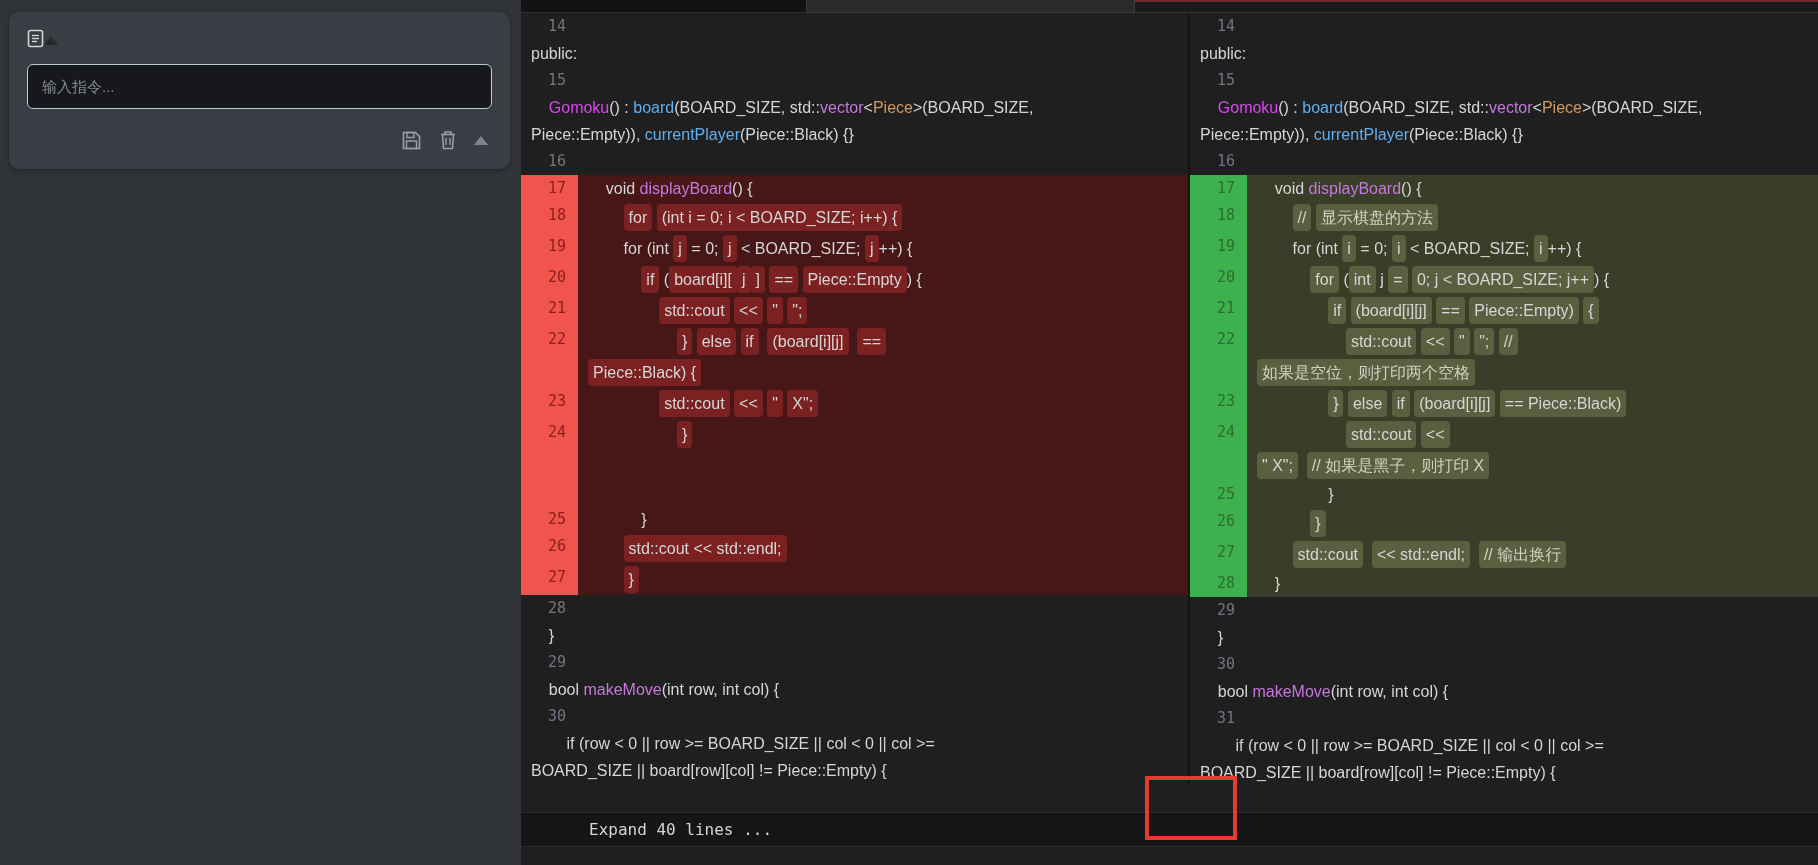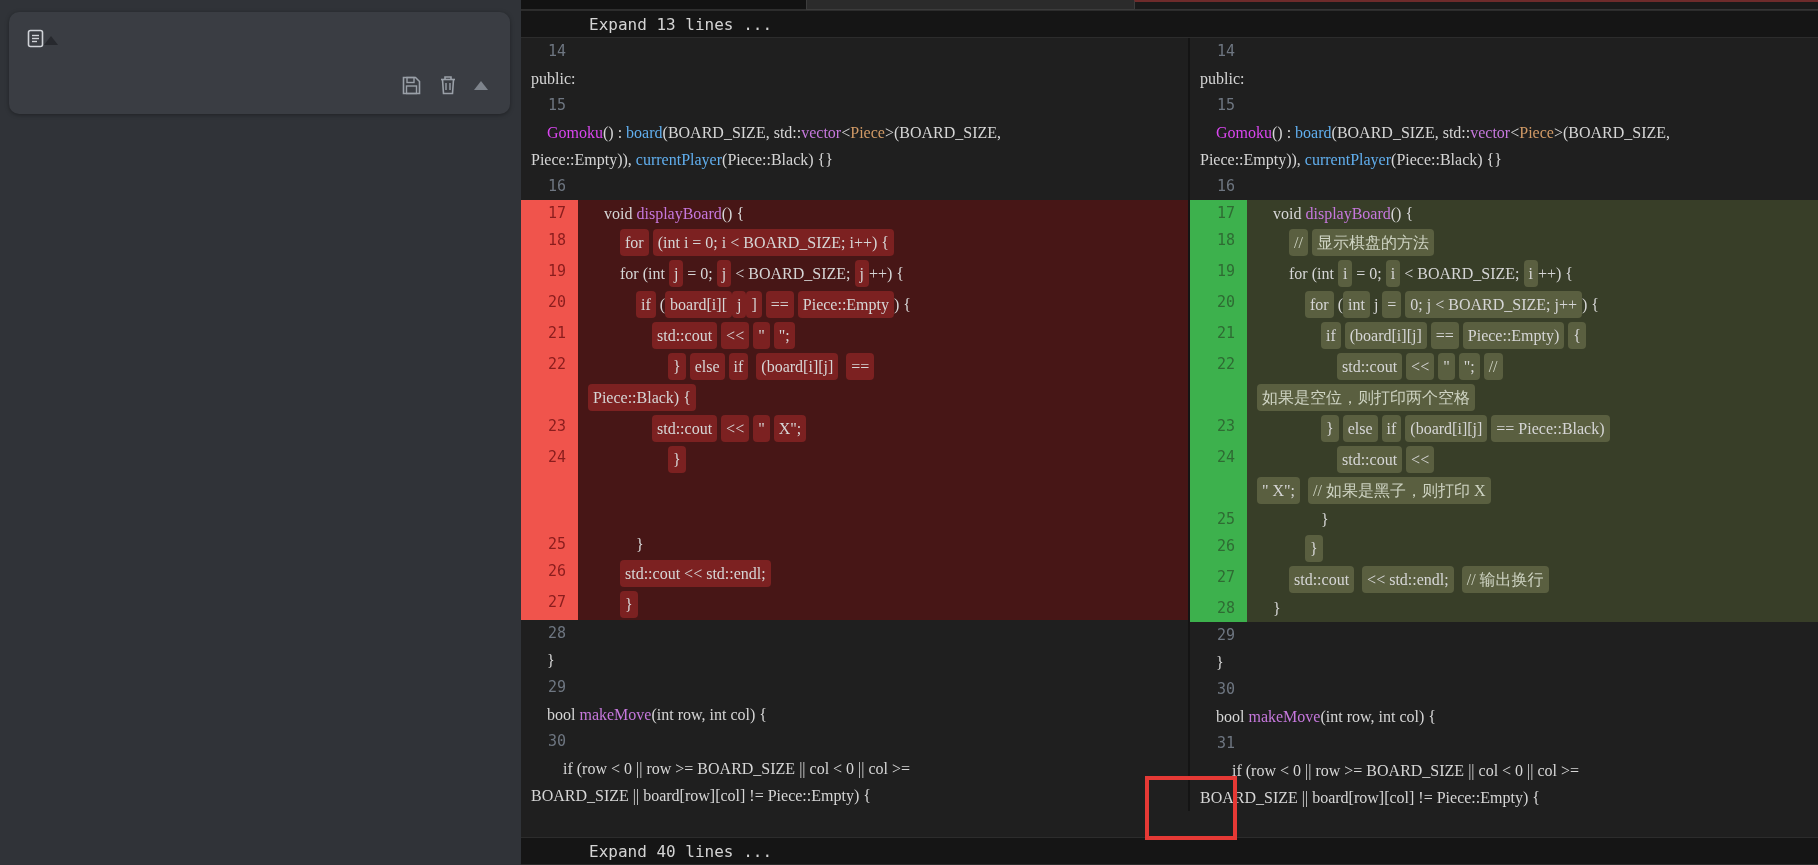--- a/index.html
+++ b/index.html
@@ -52,21 +52,21 @@
   .pane-left{width:667px;border-right:2px solid #141414;flex:none;}
   .pane-right{width:628px;flex:none;}
 
   .row{display:flex;min-height:27px;}
   .gut{
     width:45px;flex:none;padding-right:12px;text-align:right;
     font-family:"DejaVu Sans Mono", monospace;font-size:15px;line-height:27px;color:#6e7681;
   }
   .code{
     flex:1;padding-left:10px;white-space:pre;overflow:hidden;
-    font-family:Liberation Serif, serif;font-size:16px;line-height:27px;color:#d6d6d6;
+    font-family:Liberation Sans, sans-serif;font-size:16px;line-height:27px;color:#d6d6d6;
   }
   .row.ctx{background:#1f1f1f;flex-direction:column;}
   .row.rem{background:#471616;}
   .row.rem .gut{background:#f0544c;color:#8a1d1d;}
   .row.add{background:#383e28;}
   .row.add .gut{background:#3db14d;color:#2f6b33;}
   .row.fill{height:56px;}
   .hl{display:inline-block;border-radius:4px;padding:1px 5px;margin:2px 0;line-height:25px;}
   .row.rem .hl{background:#7c2121;}
   .row.add .hl{background:#5a5f40;}
@@ -98,20 +98,21 @@
         <span>
           <svg width="17" height="19" viewBox="0 0 17 19" fill="none">
             <rect x="1.5" y="1.5" width="14" height="16" rx="2" stroke="#d0d3d8" stroke-width="1.6"></rect>
             <line x1="5" y1="6.5" x2="12" y2="6.5" stroke="#d0d3d8" stroke-width="1.4"></line>
             <line x1="5" y1="9.5" x2="12" y2="9.5" stroke="#d0d3d8" stroke-width="1.4"></line>
             <line x1="5" y1="12.5" x2="10" y2="12.5" stroke="#d0d3d8" stroke-width="1.4"></line>
           </svg>
         </span>
         <span class="panel-collapse"></span>
       </div>
+      <input class="panel-input" type="text" placeholder="输入指令..." style="">
       <div class="panel-actions">
         <span>
           <svg width="21" height="21" viewBox="0 0 21 21" fill="none">
             <path d="M2.5 2.5 H14.5 L18.5 6.5 V18.5 H2.5 Z" stroke="#9aa0a8" stroke-width="1.6"></path>
             <rect x="6" y="2.5" width="7" height="5" stroke="#9aa0a8" stroke-width="1.4"></rect>
             <rect x="5.5" y="11" width="10" height="7.5" stroke="#9aa0a8" stroke-width="1.4"></rect>
           </svg>
         </span>
         <span>
           <svg width="20" height="22" viewBox="0 0 20 22" fill="none">
@@ -127,21 +128,20 @@
     </div>
   </div>
 
   <div class="diff">
     <div class="topbar">
       <div class="seg1"></div>
       <div class="seg2"></div>
       <div class="seg3"></div>
     </div>
 
-    <div class="expand-row">Expand 13 lines ...</div>
 
     <div class="panes">
       <div class="pane pane-left" id="pane-left">
           <div class="row ctx">
             <div class="gut">14</div>
             <div class="code"><span>public:</span></div>
           </div>
           <div class="row ctx">
             <div class="gut">15</div>
             <div class="code"><span>    </span><span class="c-pink">Gomoku</span><span>() : </span><span class="c-blue">board</span><span>(BOARD_SIZE, std::</span><span class="c-purple">vector</span><span>&lt;</span><span class="c-orange">Piece</span><span>&gt;(BOARD_SIZE, </span><span>

